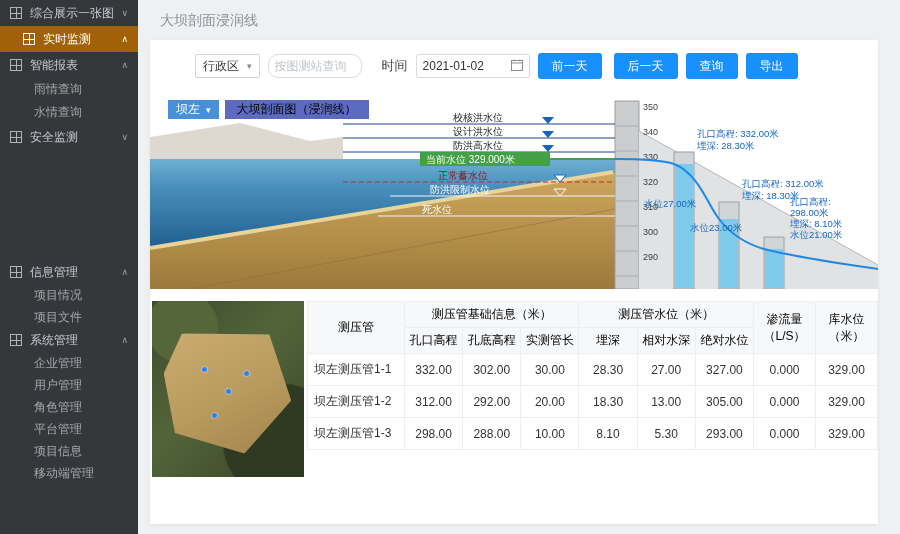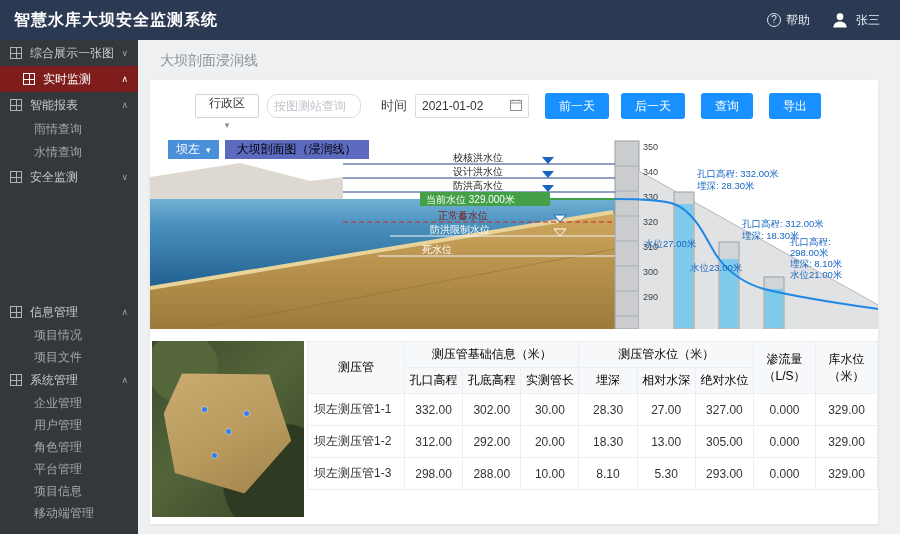--- a/index.html
+++ b/index.html
@@ -20,46 +20,46 @@
   .layout { flex:1; display:flex; min-height:0; }
 
   
   .sidebar { width:138px; flex:0 0 138px; background:#35383b; color:#c6cbd1; display:flex; flex-direction:column; overflow:hidden; }
   .nav-item { display:flex; align-items:center; padding:0 10px; height:26px; cursor:pointer; flex:0 0 auto; }
   .nav-ico { width:12px; height:12px; border:1px solid #aeb4ba; margin-right:8px; flex:0 0 12px;
     background: linear-gradient(#aeb4ba,#aeb4ba) 50% 0/1px 100% no-repeat,
                 linear-gradient(#aeb4ba,#aeb4ba) 0 50%/100% 1px no-repeat; }
   .nav-label { flex:1; font-size:12px; white-space:nowrap; overflow:hidden; }
   .nav-chev { font-size:9px; color:#9aa0a6; }
-  .nav-item.active { background:#7f1d1d; color:#fff;padding-left:23px; }
+  .nav-item.active { background:#a16207; color:#fff;padding-left:23px; }
   .nav-item.active .nav-ico { border-color:#fff;
     background: linear-gradient(#fff,#fff) 50% 0/1px 100% no-repeat,
                 linear-gradient(#fff,#fff) 0 50%/100% 1px no-repeat; }
   .nav-item.active .nav-chev { color:#fff; }
   .nav-item.sub { padding-left:34px; height:23px; color:#a2a8ae; }
   .block2 .nav-item { height:24px; }
   .block2 .nav-item.sub { height:22px; }
   .nav-spacer { height:110px; flex:0 0 110px; }
 
   
   .main { flex:1; display:flex; flex-direction:column; min-width:0; }
   .page-title { color:#8d9299; font-size:14px; padding:12px 0 10px 22px; }
   .panel { background:#fff; margin:0 22px 10px 12px; flex:1; min-height:0; box-shadow:0 1px 3px rgba(0,0,0,.08); padding-top:13px; overflow:hidden; }
 
   
   .toolbar { display:flex; align-items:center; margin-left:45px; gap:8px; height:26px; }
-  .select-box { height:24px; border:1px solid #d0d3d8; border-radius:2px; background:#fff; display:flex; align-items:center; padding:0 7px; gap:8px; min-width:64px; color:#333; cursor:pointer;flex-direction:column; }
+  .select-box { height:24px; border:1px solid #d0d3d8; border-radius:2px; background:#fff; display:flex; align-items:center; padding:0 7px; gap:8px; min-width:64px; color:#333; cursor:pointer; }
   .caret { font-size:9px; color:#888; }
   .search-input { height:24px; width:94px; border:1px solid #d9dce0; border-radius:10px; padding:0 6px; font-size:12px; color:#333; outline:none; }
   .search-input::placeholder { color:#bfc4ca; }
   .time-label { margin-left:12px; color:#444; font-size:13px; }
   .date-box { height:24px; width:114px; border:1px solid #d9dce0; border-radius:2px; display:flex; align-items:center; justify-content:space-between; padding:0 6px; background:#fff; }
   .date-box input { border:none; width:82px; font-size:12px; color:#333; outline:none; font-family:inherit; }
   .btn { height:26px; padding:0 14px; background:#1890ff; color:#fff; border:none; border-radius:3px; font-size:12px; cursor:pointer; margin-left:4px; font-family:inherit; }
-  .btn.gap { margin-left:8px; }
+  .btn.gap { margin-left:0; }
 
   
   .diagram { position:relative; margin-top:18px; height:192px; }
   .scene { width:728px; height:192px; display:block; }
   .diagram-controls { position:absolute; left:18px; top:3px; display:flex; align-items:center; }
   .mini-select { background:#4a90d9; color:#fff; height:19px; display:flex; align-items:center; padding:0 8px; gap:6px; font-size:12px; cursor:pointer; }
   .mini-select .caret { color:#fff; }
   .diagram-title { background:#5c6bc0; color:#000000; height:19px; line-height:19px; padding:0 12px; font-size:12px; margin-left:6px; }
 
   
@@ -81,38 +81,20 @@
   td.name { text-align:left; padding-left:6px; }
   .w-name { width:97px; }
   .w-seep { width:62px; }
   .w-res { width:62px; }
 </style>
 </head>
 <body>
 
 <div class="app">
 
-  <header class="topbar">
-    <div class="app-title">智慧水库大坝安全监测系统</div>
-    <div class="topbar-right">
-      <div class="help">
-        <span class="help-ico">?</span>
-        <span>帮助</span>
-      </div>
-      <div class="user">
-        <span class="avatar">
-          <svg width="20" height="20" viewBox="0 0 24 24">
-              <circle cx="12" cy="8" r="4" fill="#ffffff"></circle>
-              <path d="M4 21c0-4.5 3.6-7.2 8-7.2s8 2.7 8 7.2z" fill="#ffffff"></path>
-            </svg>
-        </span>
-        <span>张三</span>
-      </div>
-    </div>
-  </header>
 
   <div class="layout">
 
     <aside class="sidebar">
       <div class="nav-item">
         <span class="nav-ico"></span>
         <span class="nav-label">综合展示一张图</span>
         <span class="nav-chev">∨</span>
       </div>
       <div class="nav-item active">

